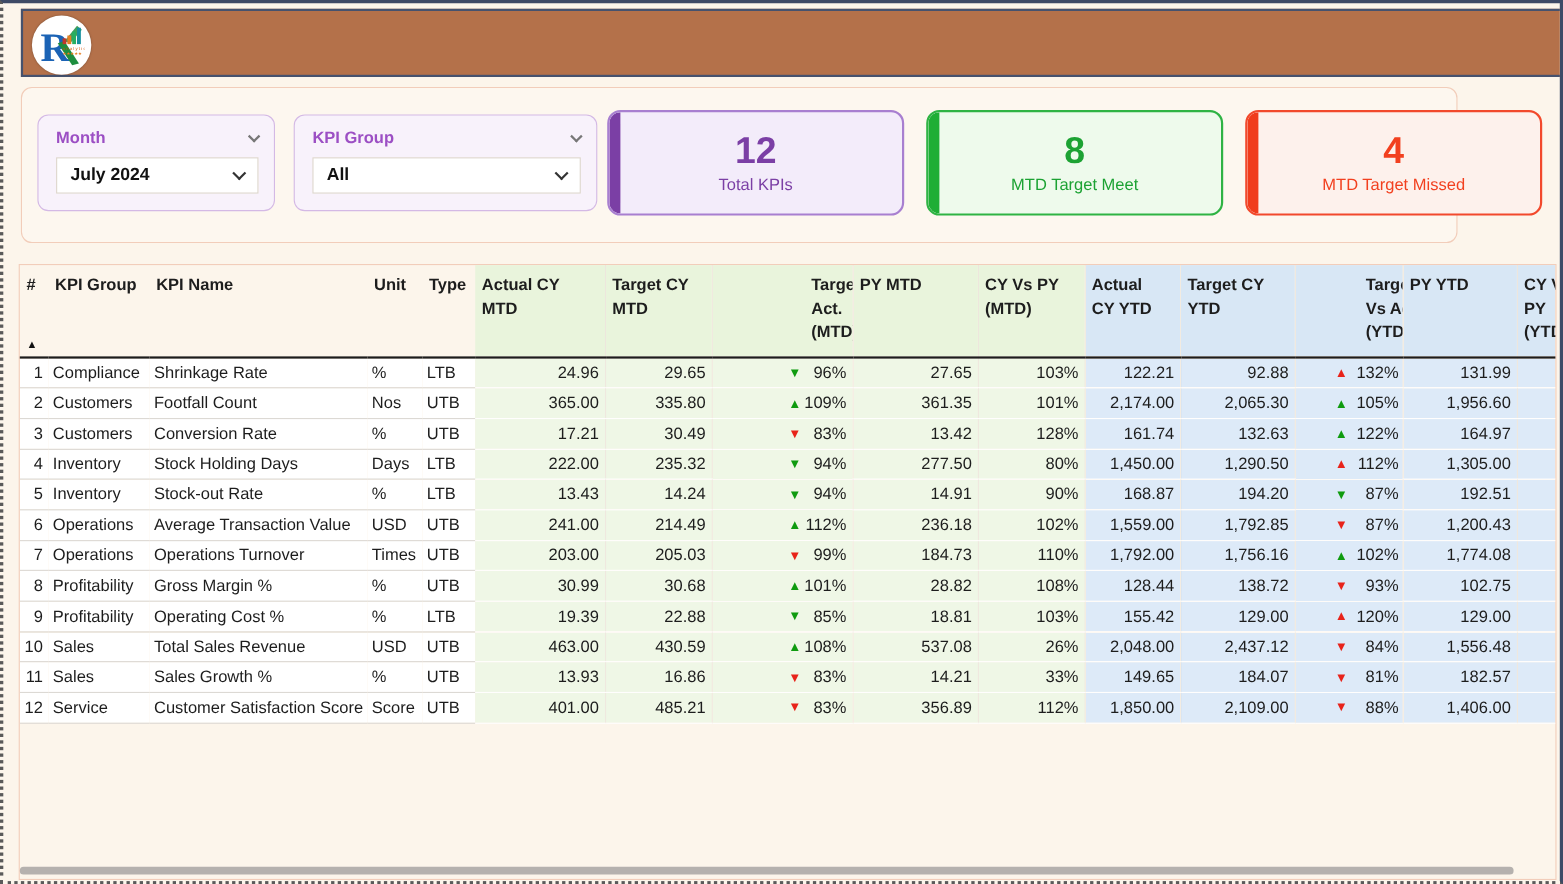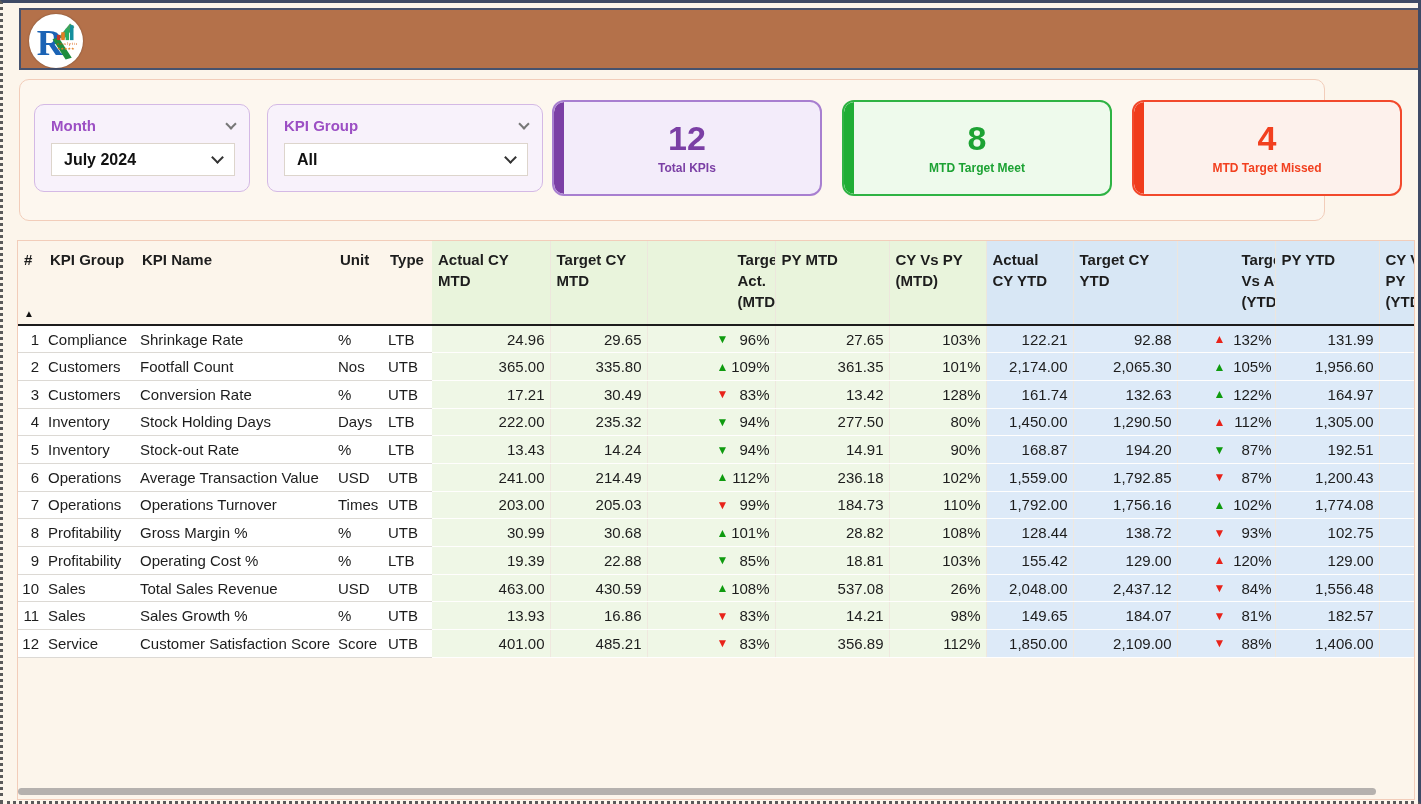--- a/index.html
+++ b/index.html
@@ -54,21 +54,21 @@
   .card-purple { left:532px;  background:#F3ECFA; border:2px solid #A87FD0; }
   .card-purple::before { background:#7B3FA5; }
   .card-purple .kpi-value, .card-purple .kpi-label { color:#7B3FA5; }
   .card-green  { left:822px;  background:#EEFAEC; border:2px solid #2FB344; }
   .card-green::before { background:#1FAE35; }
   .card-green .kpi-value, .card-green .kpi-label { color:#1CA233; }
   .card-red    { left:1112px; background:#FDF1EC; border:2px solid #F2492C; }
   .card-red::before { background:#F03C1C; }
   .card-red .kpi-value, .card-red .kpi-label { color:#F2401F; }
   .kpi-value { font-size:34px; font-weight:bold; line-height:1; }
-  .kpi-label { font-size:12px; font-weight:bold; }
+  .kpi-label { font-size:15px; font-weight:normal; }
   
   .table-panel {
     position:absolute; left:14px; top:237px; width:1398px; height:560px;
     border:1px solid #F2CDBA; background:transparent;
   }
   table.kpi-table { border-collapse:collapse; table-layout:fixed; width:1396px; }
   th, td { font-size:15px; color:#1d1d1d; overflow:hidden; white-space:nowrap; }
   th {
     height:84px; vertical-align:top; text-align:left; font-weight:bold;
     padding-top:8px; padding-left:6px; line-height:1.4; white-space:pre;
@@ -388,21 +388,21 @@
           <tr>
             <td class="sec-plain col-num kind-num">11</td>
             <td class="sec-plain col-group kind-text">Sales</td>
             <td class="sec-plain col-name kind-text">Sales Growth %</td>
             <td class="sec-plain col-unit kind-text">%</td>
             <td class="sec-plain col-type kind-text">UTB</td>
             <td class="sec-mtd col-actual_cy_mtd kind-num">13.93</td>
             <td class="sec-mtd col-target_cy_mtd kind-num">16.86</td>
             <td class="sec-mtd col-tva_mtd kind-tva"><span class="tri bad">▼</span><span>83%</span></td>
             <td class="sec-mtd col-py_mtd kind-num">14.21</td>
-            <td class="sec-mtd col-cy_vs_py_mtd kind-pct">98%</td>
+            <td class="sec-mtd col-cy_vs_py_mtd kind-pct">33%</td>
             <td class="sec-ytd col-actual_cy_ytd kind-num">149.65</td>
             <td class="sec-ytd col-target_cy_ytd kind-num">184.07</td>
             <td class="sec-ytd col-tva_ytd kind-tva"><span class="tri bad">▼</span><span>81%</span></td>
             <td class="sec-ytd col-py_ytd kind-num">182.57</td>
             <td class="sec-ytd col-cy_vs_py_ytd kind-pct"></td>
           </tr>
           <tr>
             <td class="sec-plain col-num kind-num">12</td>
             <td class="sec-plain col-group kind-text">Service</td>
             <td class="sec-plain col-name kind-text">Customer Satisfaction Score</td>

